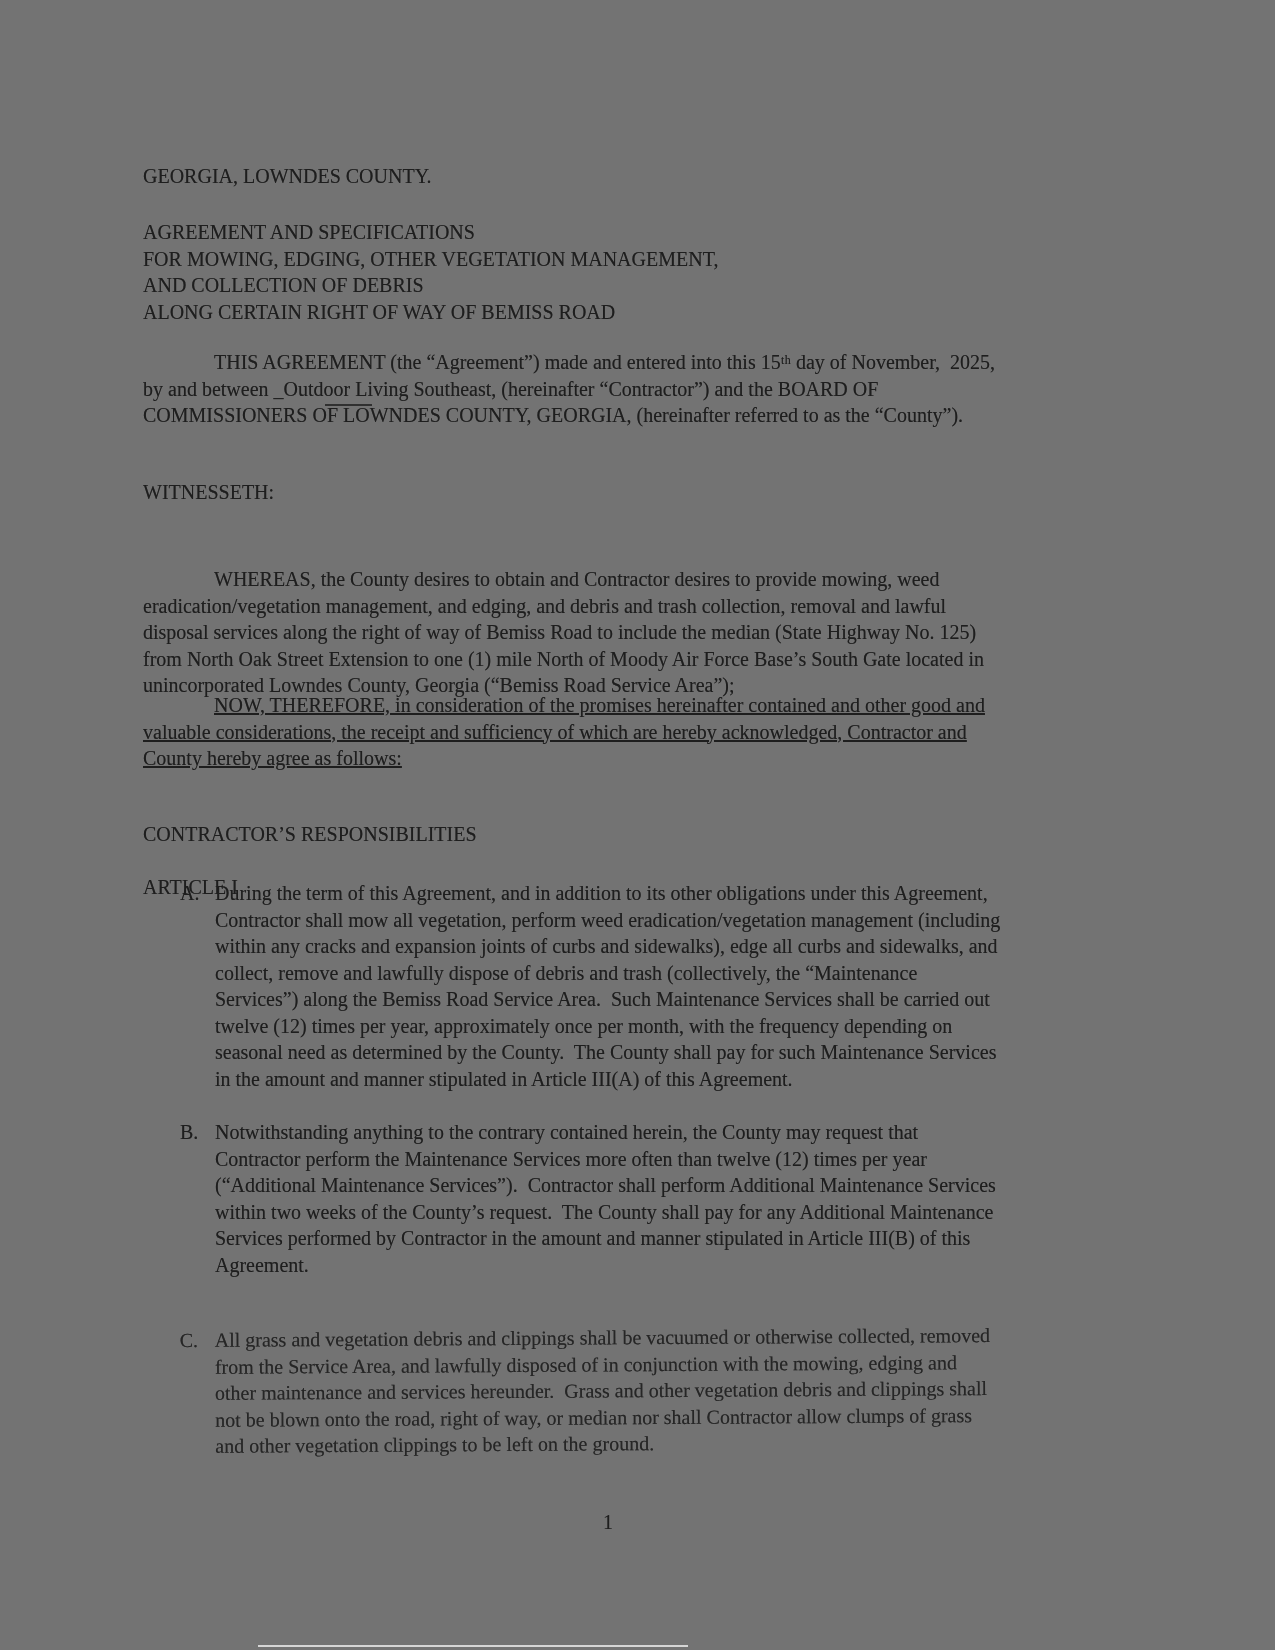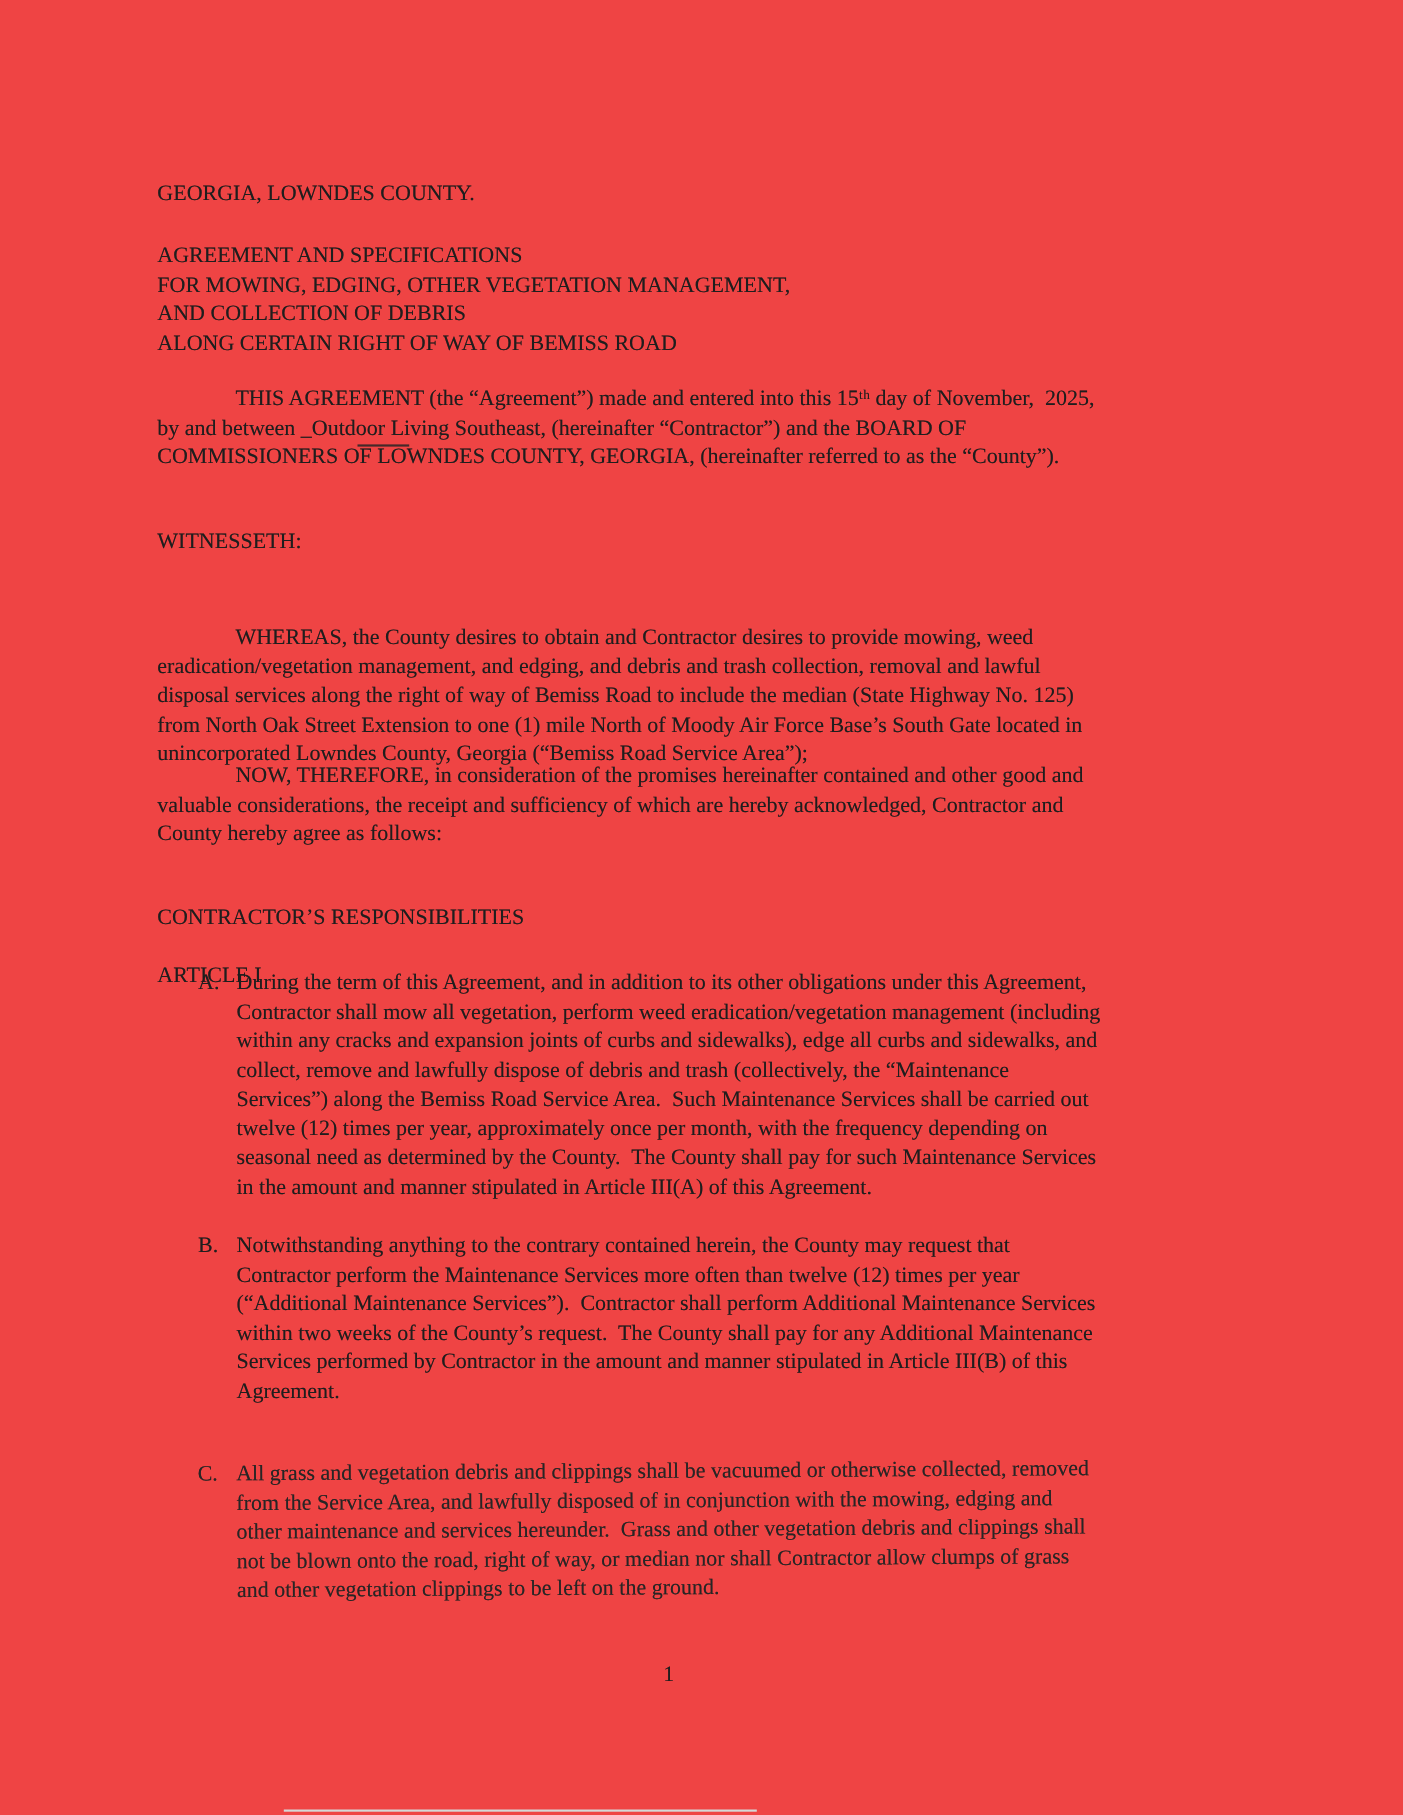--- a/index.html
+++ b/index.html
@@ -4,21 +4,21 @@
 <style>
   html, body {
     margin: 0;
     padding: 0;
     background: #ffffff;
   }
   .page {
     position: relative;
     width: 1275px;
     height: 1650px;
-    background: #ef4444;
+    background: #737373;
     overflow: hidden;
     font-family: "Liberation Serif", "DejaVu Serif", serif;
     font-size: 20px;
     line-height: 26.5px;
     color: #1e1e1e;
     text-shadow: 0 0 0.4px rgba(20,20,20,0.45);
   }
   .block {
     position: absolute;
     left: 143px;
@@ -28,21 +28,21 @@
   .center-lines {
     white-space: pre-line;
   }
   .indent-first { text-indent: 71px; }
 
   .jurisdiction { top: 163px; }
   .title-block { top: 219px; width: 930px; }
   .intro-para { top: 349px; }
   .witnesseth { top: 479px; }
   .whereas-para { top: 566px; }
-  .therefore-para { top: 692px; }
+  .therefore-para { top: 692px; text-decoration: underline; }
   .article-heading { top: 794px; width: 950px; }
 
   .list-item {
     position: absolute;
     left: 180px;
     display: flex;
     align-items: flex-start;
   }
   .item-a { top: 880px; }
   .item-b { top: 1119px; }

